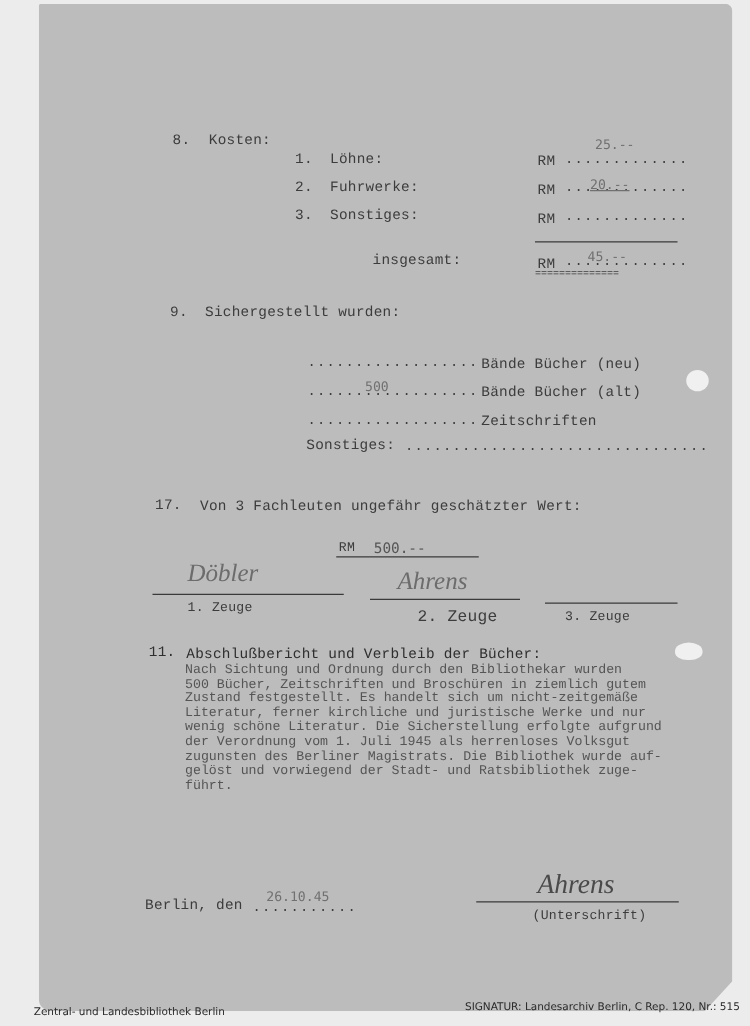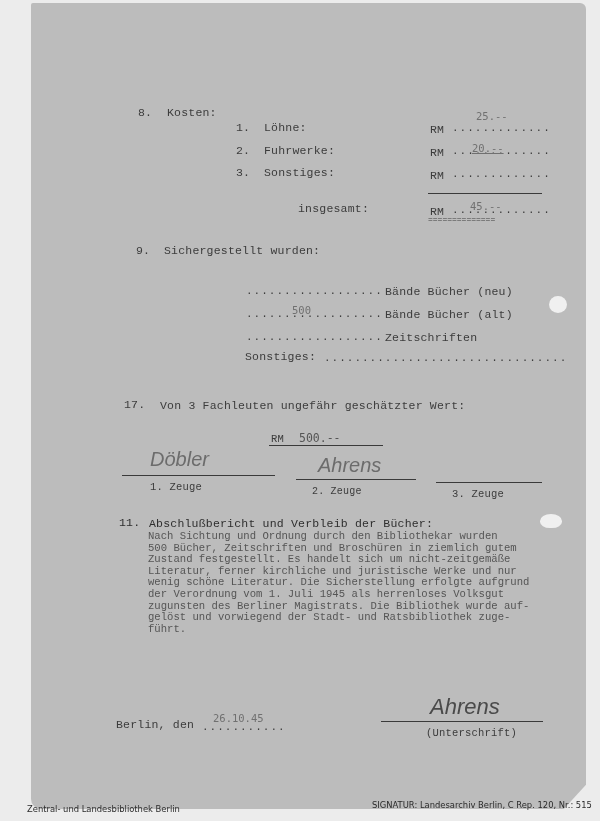--- a/index.html
+++ b/index.html
@@ -13,21 +13,21 @@
       background:#bcbcbc;
       border-radius:2px 6px 0 10px;
       clip-path: polygon(0 0, 100% 0, 100% 97%, 96% 100%, 0 100%);
     }
     .t { position:absolute; color:#3c3c3c; font-size:11.5px; white-space:pre; letter-spacing:0.2px; }
     .hand { position:absolute; color:#707070; font-size:10.5px; font-family:"DejaVu Sans Mono", monospace; }
     .dots { position:absolute; color:#3c3c3c; font-size:11px; white-space:pre; letter-spacing:1px; }
     .line { position:absolute; height:1px; background:#3a3a3a; }
     .hole { position:absolute; background:#f0f0f0; border-radius:50%; }
     .para { position:absolute; left:148px; top:531px; width:425px; font-size:10.6px; line-height:11.6px; color:#555; white-space:pre; }
-    .sig { position:absolute; font-family:Liberation Sans, sans-serif; font-style:italic; color:#6c6c6c; font-size:20px; }
+    .sig { position:absolute; font-family:Liberation Serif, serif; font-style:italic; color:#6c6c6c; font-size:20px; }
     .footer { position:absolute; font-family:"DejaVu Sans", sans-serif; font-size:8.4px; color:#2a2a2a; white-space:pre; line-height:9.6px; }
   </style>
 </head>
 <body>
 
 <div class="paper"></div>
 
 <div class="hole" style="left:549px;top:296px;width:18px;height:17px;"></div>
 <div class="hole" style="left:540px;top:514px;width:22px;height:14px;border-radius:50% 50% 45% 45%;"></div>
 
@@ -82,21 +82,21 @@
 <div class="t" style="left:271px;top:433px;font-size:10.5px;">RM</div>
 <div class="hand" style="left:299px;top:431px;font-size:11.5px;color:#555;">500.--</div>
 <div class="line" style="left:269px;top:445px;width:114px;"></div>
 
 <div class="sig" style="left:150px;top:448px;">Döbler</div>
 <div class="line" style="left:122px;top:475px;width:153px;"></div>
 <div class="t" style="left:150px;top:481px;font-size:10.5px;">1. Zeuge</div>
 
 <div class="sig" style="left:318px;top:454px;">Ahrens</div>
 <div class="line" style="left:296px;top:479px;width:120px;"></div>
-<div class="t" style="left:312px;top:486px;font-size:10px;">2. Zeuge</div>
+<div class="t" style="left:334px;top:486px;font-size:13px;">2. Zeuge</div>
 
 <div class="line" style="left:436px;top:482px;width:106px;"></div>
 <div class="t" style="left:452px;top:488px;font-size:10.5px;">3. Zeuge</div>
 
 <div class="t" style="left:119px;top:516px;color:#2e2e2e;">11.</div>
 <div class="t" style="left:149px;top:517px;color:#2e2e2e;">Abschlußbericht und Verbleib der Bücher:</div>
 <div class="para">Nach Sichtung und Ordnung durch den Bibliothekar wurden
 500 Bücher, Zeitschriften und Broschüren in ziemlich gutem
 Zustand festgestellt. Es handelt sich um nicht-zeitgemäße
 Literatur, ferner kirchliche und juristische Werke und nur

